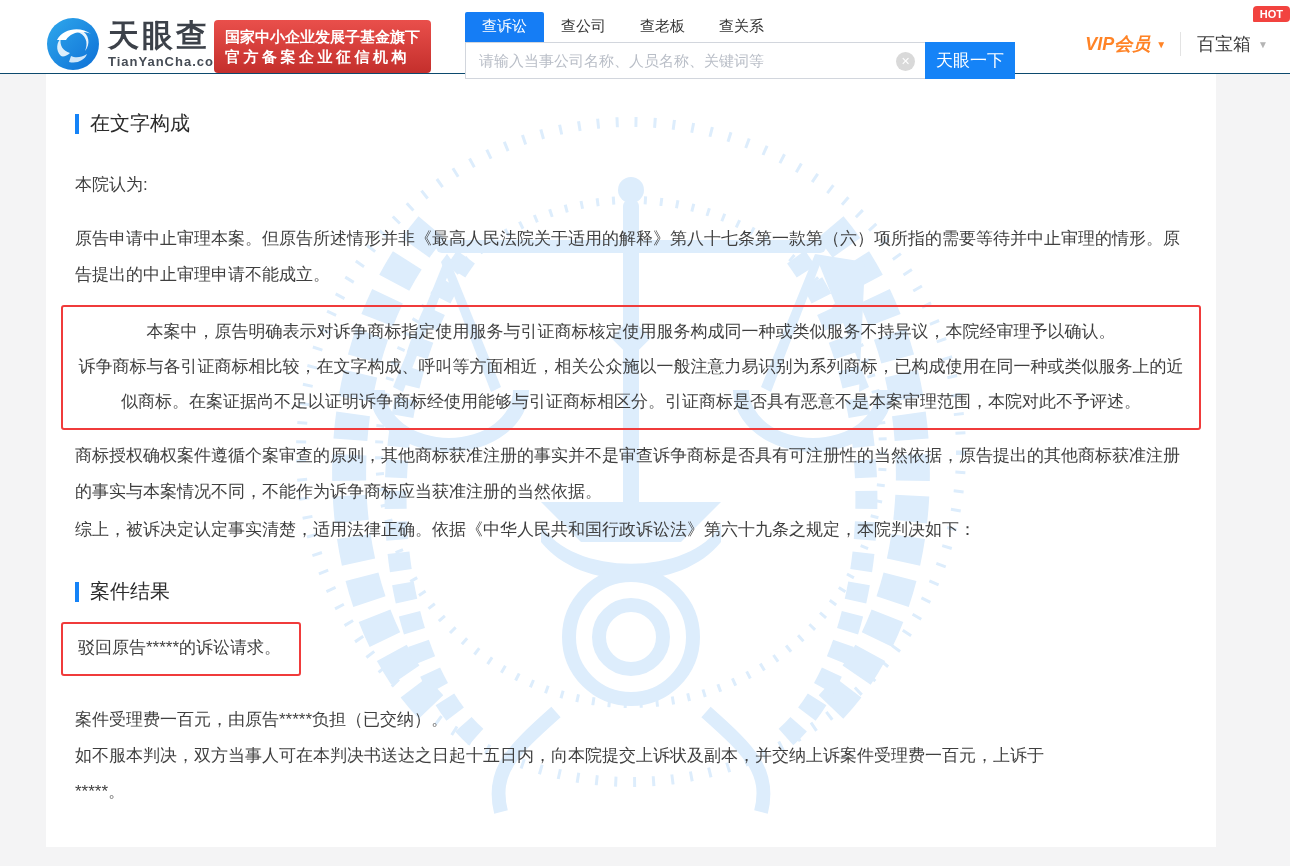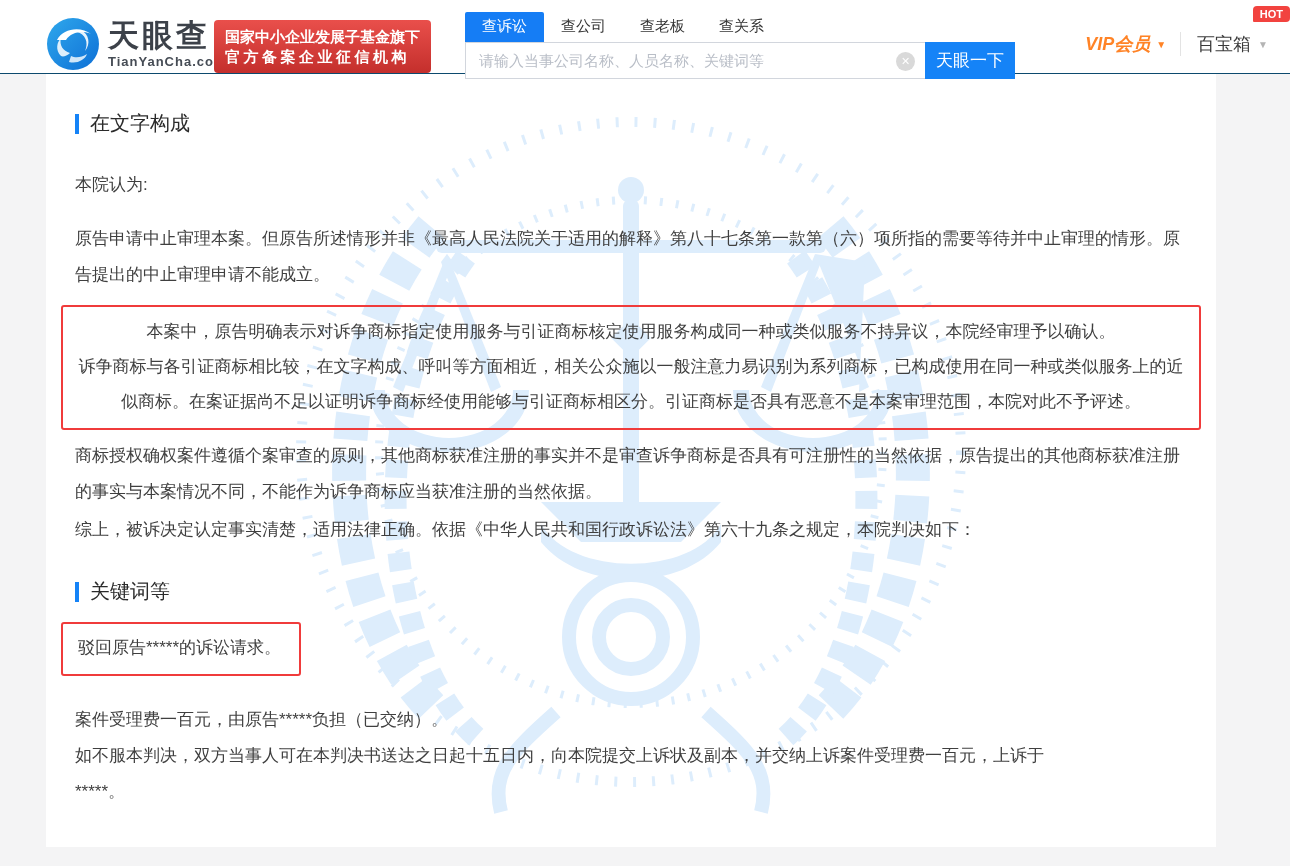--- a/index.html
+++ b/index.html
@@ -171,21 +171,21 @@
         <div class="p">本案中，原告明确表示对诉争商标指定使用服务与引证商标核定使用服务构成同一种或类似服务不持异议，本院经审理予以确认。</div>
         <div class="p">诉争商标与各引证商标相比较，在文字构成、呼叫等方面相近，相关公众施以一般注意力易识别为系列商标，已构成使用在同一种或类似服务上的近似商标。在案证据尚不足以证明诉争商标经使用能够与引证商标相区分。引证商标是否具有恶意不是本案审理范围，本院对此不予评述。</div>
       </div>
 
       <div class="p" style="margin-bottom:2px;">商标授权确权案件遵循个案审查的原则，其他商标获准注册的事实并不是审查诉争商标是否具有可注册性的当然依据，原告提出的其他商标获准注册的事实与本案情况不同，不能作为诉争商标应当获准注册的当然依据。</div>
 
       <div class="p" style="margin-bottom:30px;">综上，被诉决定认定事实清楚，适用法律正确。依据《中华人民共和国行政诉讼法》第六十九条之规定，本院判决如下：</div>
 
       <div class="sec-title" style="margin-bottom:14px;">
         <span class="sec-bar"></span>
-        <span>关键词等</span>
+        <span>案件结果</span>
       </div>
 
       <div>
         <div class="result-box">
           <div class="p">驳回原告*****的诉讼请求。</div>
         </div>
       </div>
 
       <div class="p" style="margin-bottom:0;">案件受理费一百元，由原告*****负担（已交纳）。</div>
       <div class="p">如不服本判决，双方当事人可在本判决书送达之日起十五日内，向本院提交上诉状及副本，并交纳上诉案件受理费一百元，上诉于</div>

